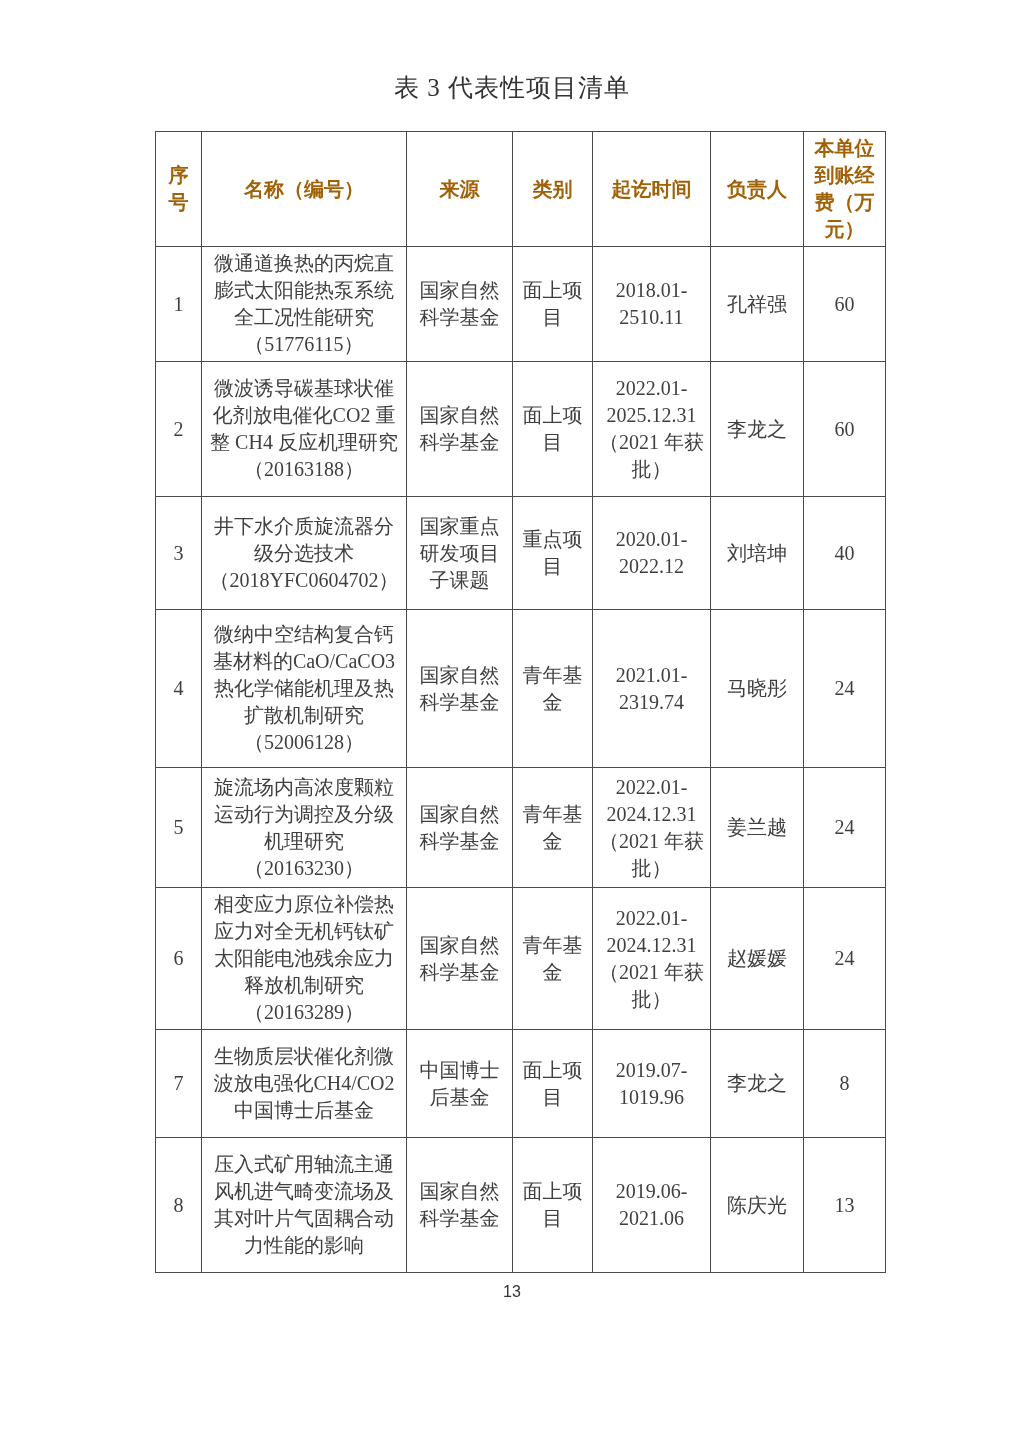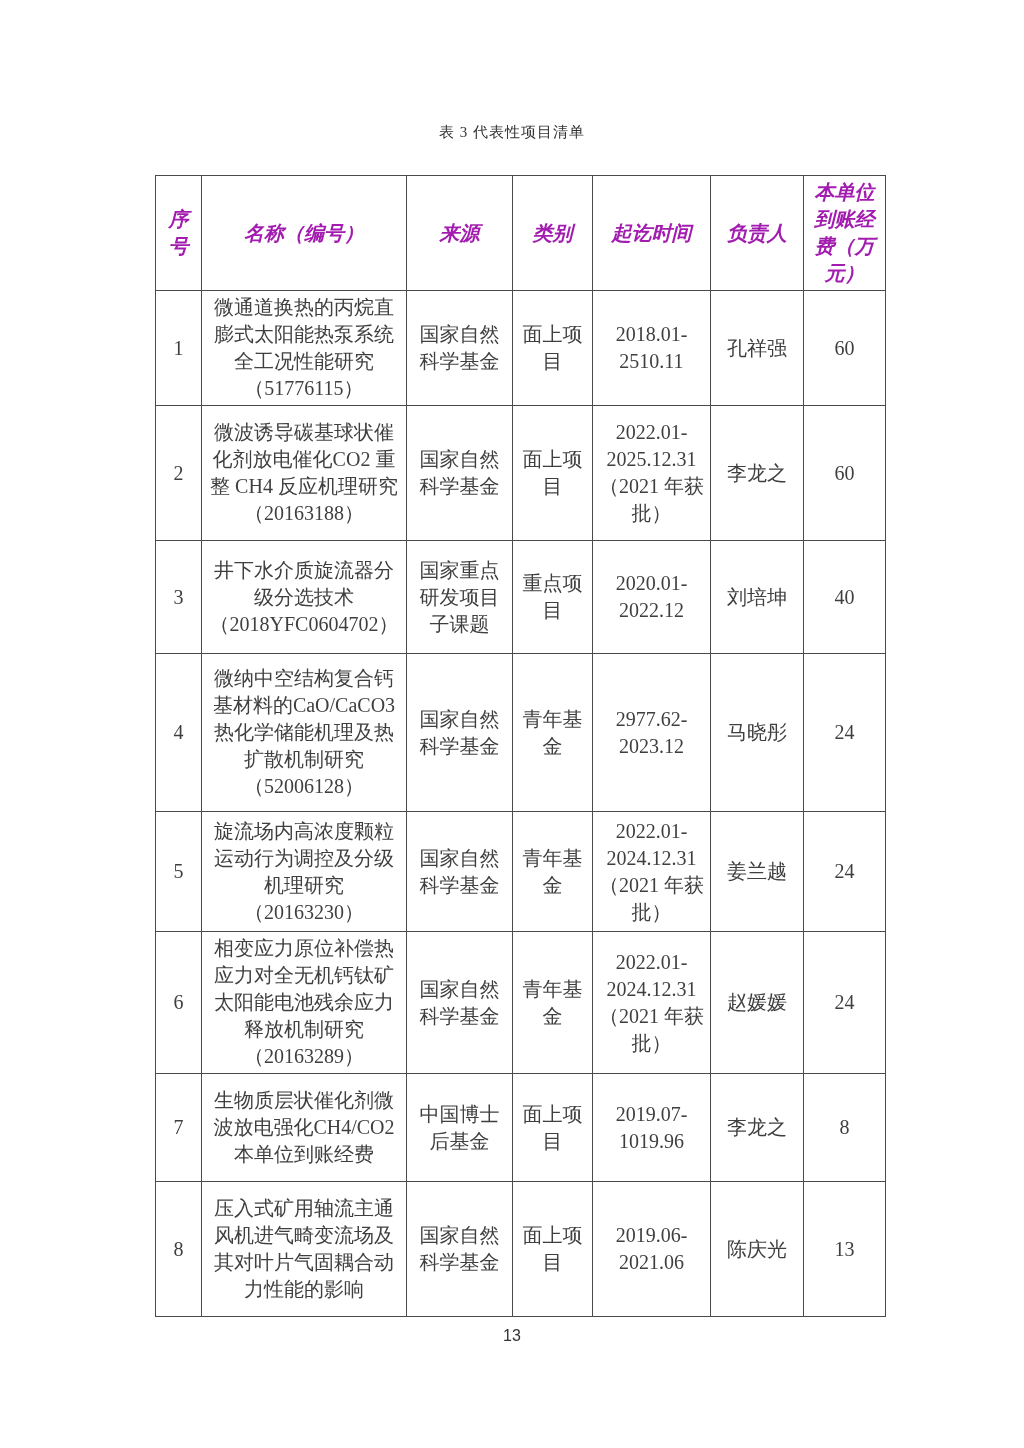--- a/index.html
+++ b/index.html
@@ -15,23 +15,23 @@
     color: #3f3f3f;
     overflow: hidden;
   }
   .page {
     width: 1024px;
     height: 1448px;
     position: relative;
   }
   .doc-title {
     margin: 0;
-    padding-top: 118px;
+    padding-top: 74px;
     text-align: center;
-    font-size: 15px;
+    font-size: 25px;
     line-height: 28px;
     font-weight: normal;
     color: #333333;
     letter-spacing: 1px;
   }
   table.projects {
     margin: 29px 0 0 155px;
     width: 730px;
     border-collapse: collapse;
     table-layout: fixed;
@@ -49,22 +49,21 @@
     text-align: center;
     vertical-align: middle;
     padding: 3px 5px;
     font-size: 20px;
     line-height: 27px;
     word-break: normal;
     overflow-wrap: break-word;
   }
   table.projects th {
     font-weight: bold;
-    color: #a21caf;
-    font-style: italic;
+    color: #a16207;
   }
   tr.h-header { height: 108px; }
   tr.h-r0 { height: 108px; }
   tr.h-r1 { height: 135px; }
   tr.h-r2 { height: 113px; }
   tr.h-r3 { height: 158px; }
   tr.h-r4 { height: 120px; }
   tr.h-r5 { height: 135px; }
   tr.h-r6 { height: 108px; }
   tr.h-r7 { height: 135px; }
@@ -131,21 +130,21 @@
         <td>重点项目</td>
         <td>2020.01-2022.12</td>
         <td>刘培坤</td>
         <td>40</td>
       </tr>
       <tr class="h-r3">
         <td>4</td>
         <td>微纳中空结构复合钙基材料的CaO/CaCO3 热化学储能机理及热扩散机制研究（52006128）</td>
         <td>国家自然科学基金</td>
         <td>青年基金</td>
-        <td>2977.62-2023.12</td>
+        <td>2021.01-2319.74</td>
         <td>马晓彤</td>
         <td>24</td>
       </tr>
       <tr class="h-r4">
         <td>5</td>
         <td>旋流场内高浓度颗粒运动行为调控及分级机理研究（20163230）</td>
         <td>国家自然科学基金</td>
         <td>青年基金</td>
         <td>2022.01-2024.12.31（2021 年获批）</td>
         <td>姜兰越</td>
@@ -155,21 +154,21 @@
         <td>6</td>
         <td>相变应力原位补偿热应力对全无机钙钛矿太阳能电池残余应力释放机制研究（20163289）</td>
         <td>国家自然科学基金</td>
         <td>青年基金</td>
         <td>2022.01-2024.12.31（2021 年获批）</td>
         <td>赵媛媛</td>
         <td>24</td>
       </tr>
       <tr class="h-r6">
         <td>7</td>
-        <td>生物质层状催化剂微波放电强化CH4/CO2 本单位到账经费</td>
+        <td>生物质层状催化剂微波放电强化CH4/CO2 中国博士后基金</td>
         <td>中国博士后基金</td>
         <td>面上项目</td>
         <td>2019.07-1019.96</td>
         <td>李龙之</td>
         <td>8</td>
       </tr>
       <tr class="h-r7">
         <td>8</td>
         <td>压入式矿用轴流主通风机进气畸变流场及其对叶片气固耦合动力性能的影响</td>
         <td>国家自然科学基金</td>

